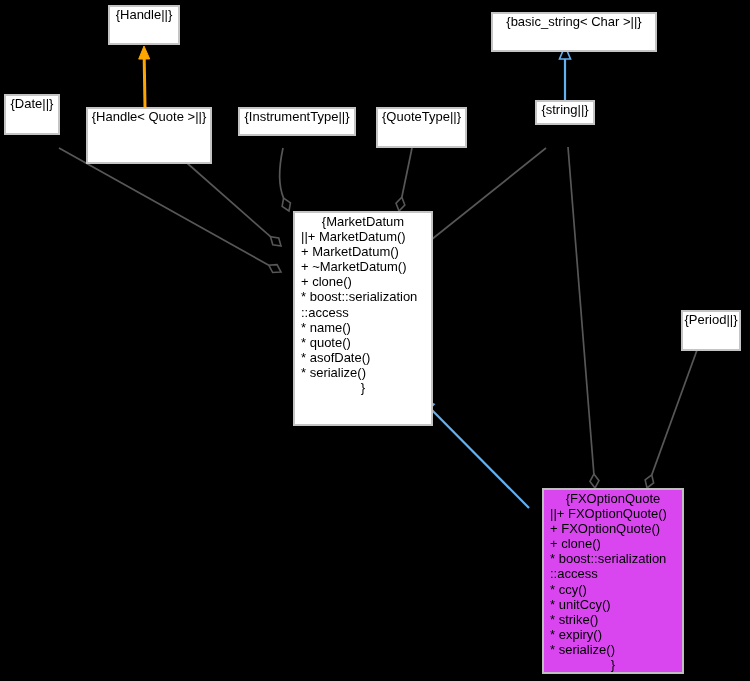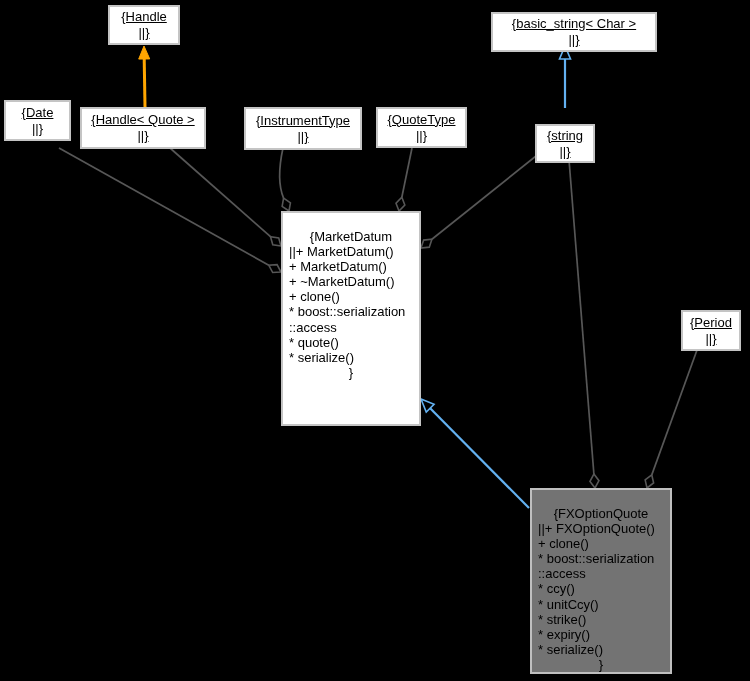--- a/index.html
+++ b/index.html
@@ -6,27 +6,27 @@
   .canvas {
     position:relative; width:750px; height:681px; background:#000000;
     font-family:"Liberation Sans", sans-serif; overflow:hidden;
   }
   svg.edges { position:absolute; left:0; top:0; }
   .node {
     position:absolute; background:#ffffff; border:2px solid #c4c4c4;
     color:#000; font-size:13px; box-sizing:border-box; cursor:pointer;
   }
   .node.simple {
-    display:flex; flex-direction:column; justify-content:center;
-    text-align:center; line-height:16px; white-space:nowrap;text-decoration:underline;
+    display:flex; flex-direction:row; justify-content:center;
+    text-align:center; line-height:16px; white-space:nowrap;
   }
-  .node.record { padding-top:16px; line-height:15.1px; }
+  .node.record { padding-top:1px; line-height:15.1px;margin-left:12px; }
   .record .line { padding-left:6px; white-space:nowrap; }
   .record .line.center { text-align:center; padding-left:0; }
-  .node.highlight { background:#737373; border-color:#bfbfbf; }
+  .node.highlight { background:#d946ef; border-color:#bfbfbf; }
 </style>
 </head>
 <body>
 
 <div class="canvas">
 
   <svg class="edges" id="edge-layer" width="750" height="681">
       <path d="M 145 107 L 144.2130861231109 58.998253509765746" stroke="#ffa500" fill="none" stroke-width="3"></path>
       <polygon points="144,46 149.71234722339642,58.90810168844959 138.7138250228254,59.0884053310819" stroke="#ffa500" stroke-width="1" fill="#ffa500"></polygon>
       <path d="M 565 108 L 565 59" stroke="#63b1f1" fill="none" stroke-width="2.2"></path>
@@ -52,66 +52,69 @@
   <div class="node simple" style="left:108px;top:5px;width:72px;height:40px">
     <div>{Handle</div>
     <div>||}</div>
   </div>
 
   <div class="node simple" style="left:491px;top:12px;width:166px;height:40px">
     <div>{basic_string&lt; Char &gt;</div>
     <div>||}</div>
   </div>
 
-  <div class="node simple" style="left:4px;top:100px;width:67px;height:41px">
+  <div class="node simple" style="left:4px;top:94px;width:56px;height:41px">
     <div>{Date</div>
     <div>||}</div>
   </div>
 
-  <div class="node simple" style="left:80px;top:107px;width:126px;height:42px">
+  <div class="node simple" style="left:86px;top:107px;width:126px;height:57px">
     <div>{Handle&lt; Quote &gt;</div>
     <div>||}</div>
   </div>
 
-  <div class="node simple" style="left:244px;top:107px;width:118px;height:43px">
+  <div class="node simple" style="left:238px;top:107px;width:118px;height:29px">
     <div>{InstrumentType</div>
     <div>||}</div>
   </div>
 
   <div class="node simple" style="left:376px;top:107px;width:91px;height:41px">
     <div>{QuoteType</div>
     <div>||}</div>
   </div>
 
-  <div class="node simple" style="left:535px;top:124px;width:60px;height:39px">
+  <div class="node simple" style="left:535px;top:100px;width:60px;height:25px">
     <div>{string</div>
     <div>||}</div>
   </div>
 
   <div class="node simple" style="left:681px;top:310px;width:60px;height:41px">
     <div>{Period</div>
     <div>||}</div>
   </div>
 
   <div class="node record" style="left:281px;top:211px;width:140px;height:215px">
     <div class="line center">{MarketDatum</div>
     <div class="line">||+ MarketDatum()</div>
     <div class="line">+ MarketDatum()</div>
     <div class="line">+ ~MarketDatum()</div>
     <div class="line">+ clone()</div>
     <div class="line">* boost::serialization</div>
     <div class="line">::access</div>
+    <div class="line">* name()</div>
     <div class="line">* quote()</div>
+    <div class="line">* asofDate()</div>
     <div class="line">* serialize()</div>
     <div class="line center">}</div>
   </div>
 
   <div class="node record highlight" style="left:530px;top:488px;width:142px;height:186px">
     <div class="line center">{FXOptionQuote</div>
     <div class="line">||+ FXOptionQuote()</div>
+    <div class="line">+ FXOptionQuote()</div>
     <div class="line">+ clone()</div>
     <div class="line">* boost::serialization</div>
     <div class="line">::access</div>
     <div class="line">* ccy()</div>
     <div class="line">* unitCcy()</div>
     <div class="line">* strike()</div>
     <div class="line">* expiry()</div>
     <div class="line">* serialize()</div>
     <div class="line center">}</div>
   </div>

